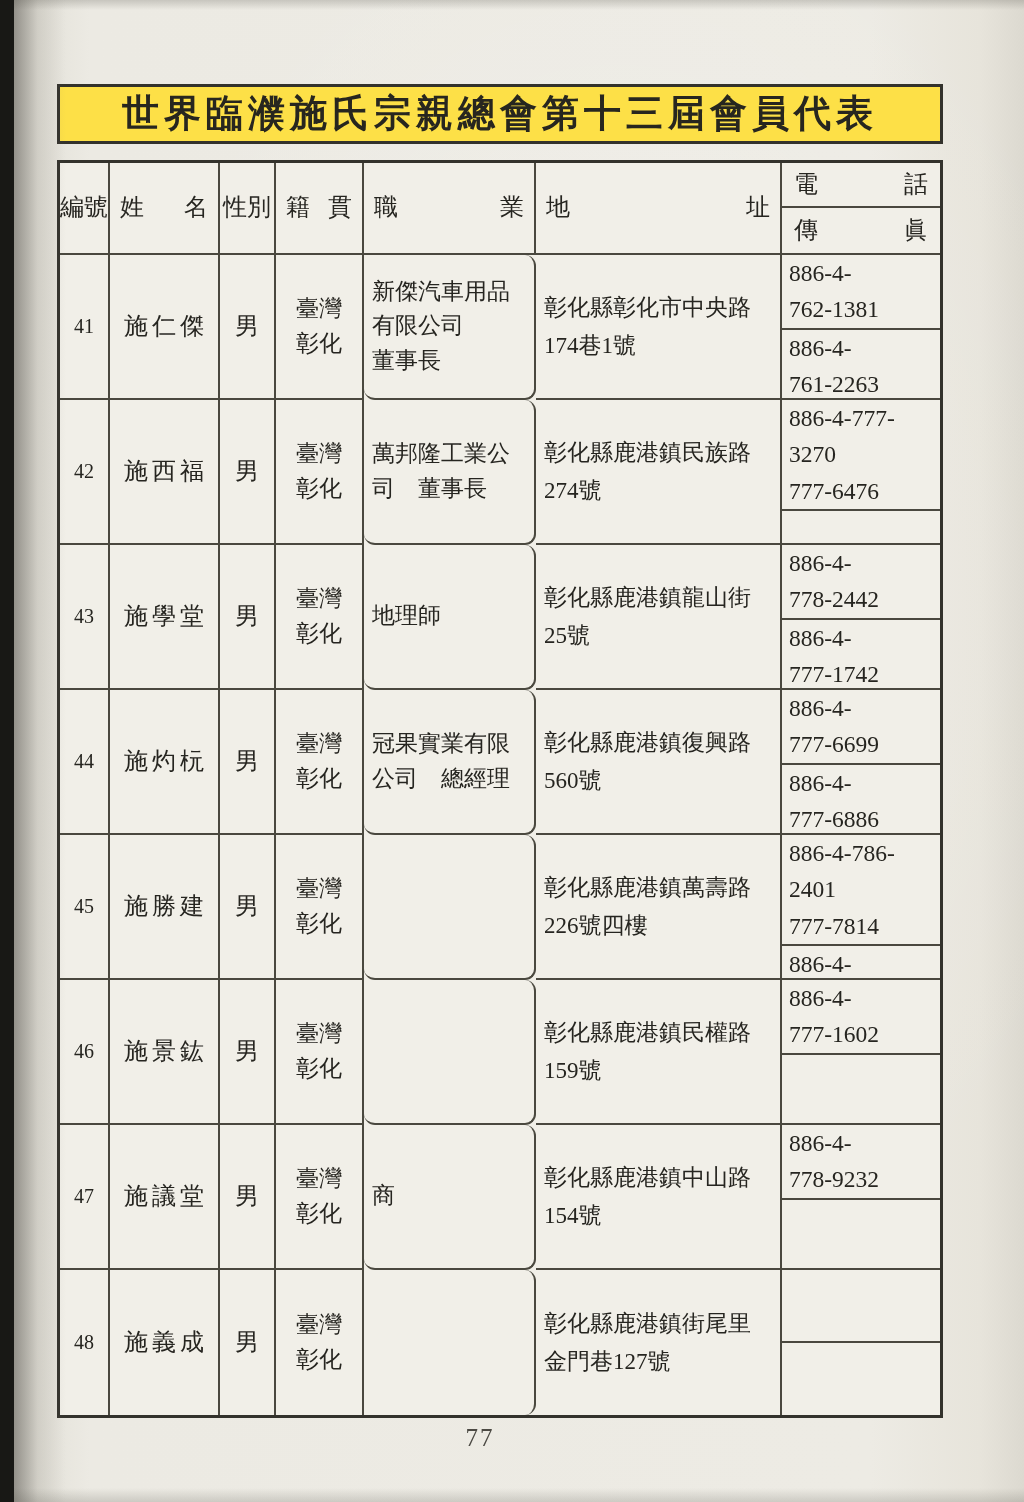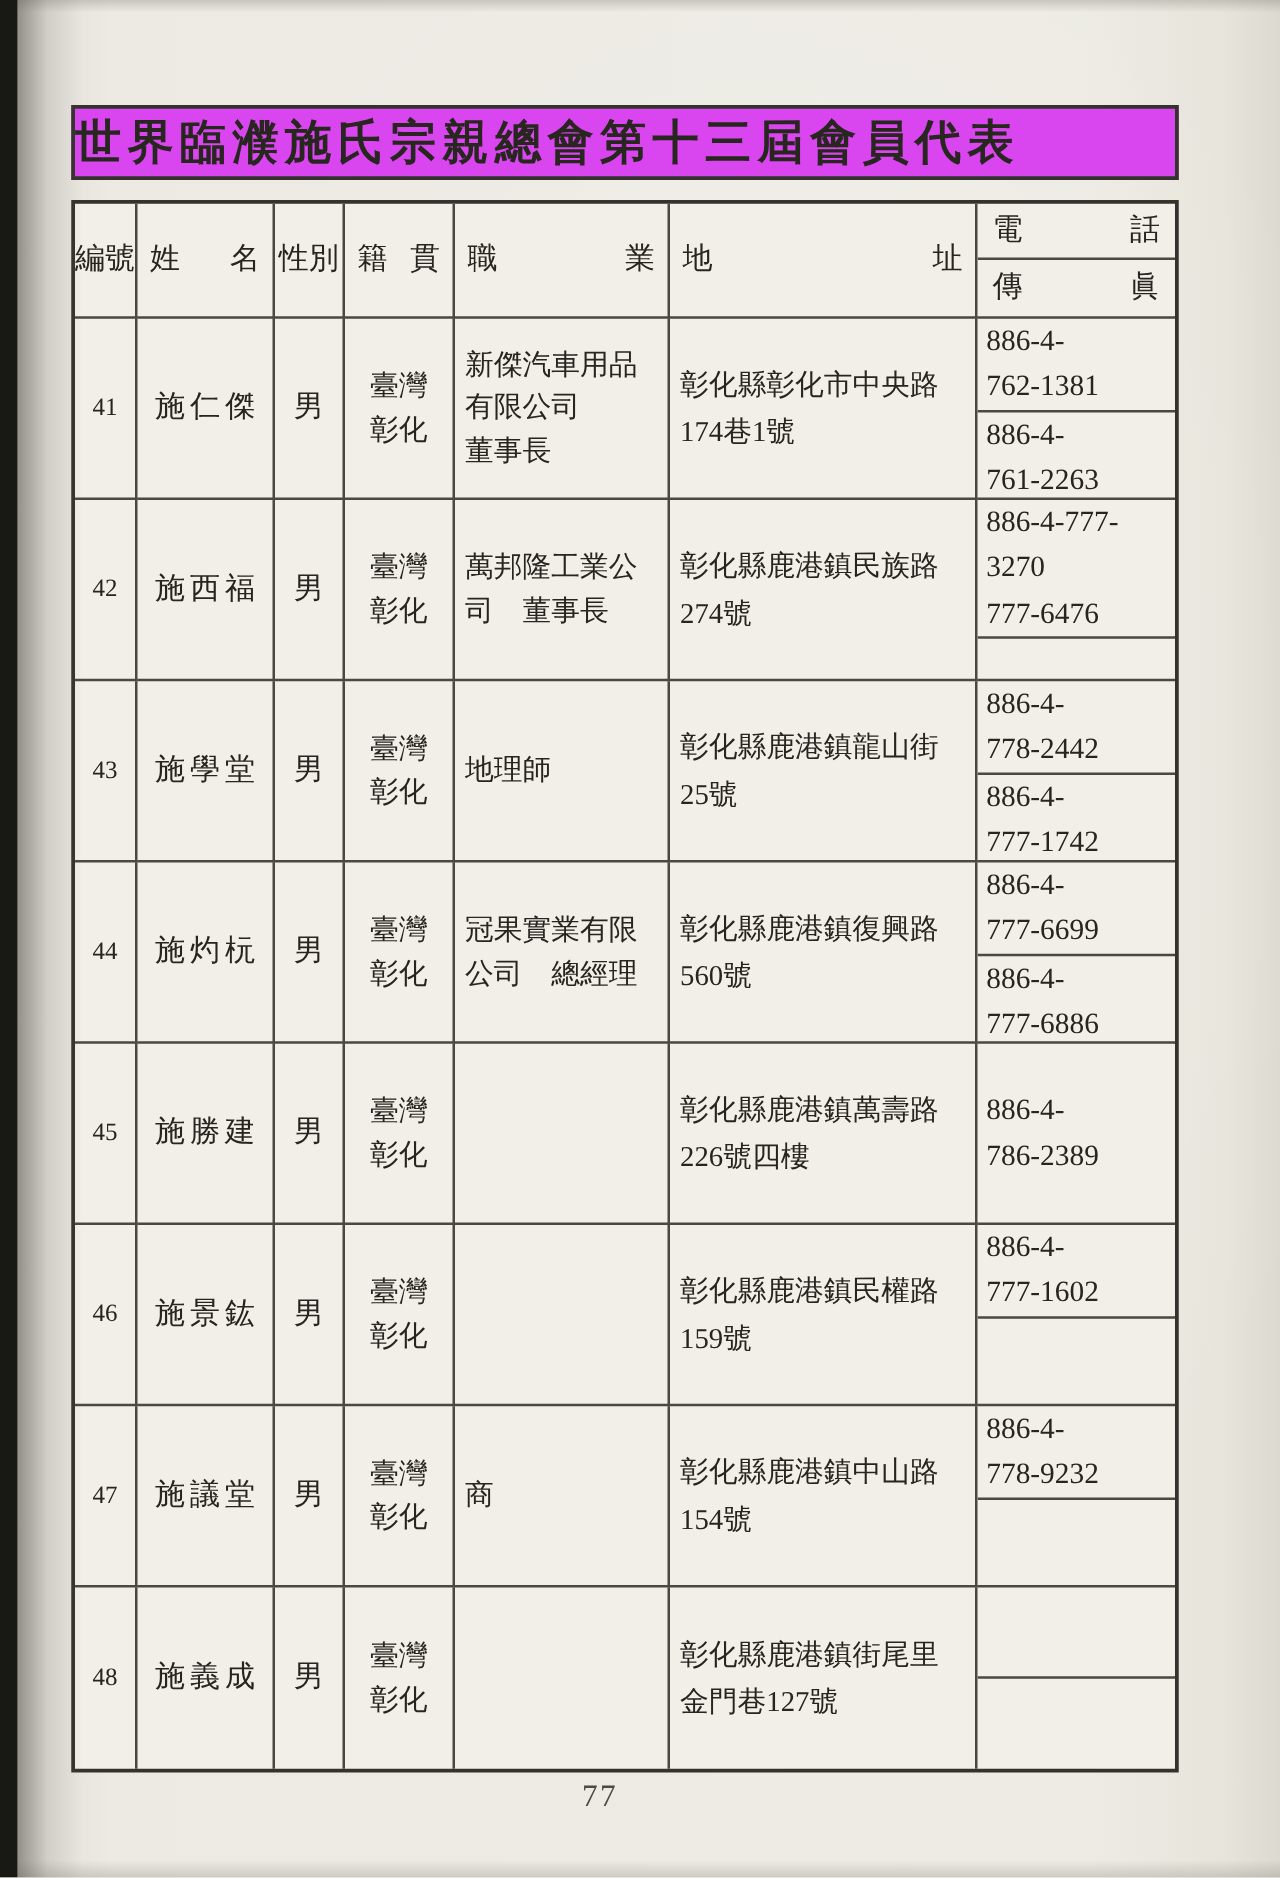--- a/index.html
+++ b/index.html
@@ -29,22 +29,22 @@
   }
   .scan-shadow-bottom{
     position:absolute;left:0;bottom:0;width:1024px;height:14px;
     background:linear-gradient(0deg, rgba(90,88,80,0.22), rgba(0,0,0,0));
     z-index:4;
   }
 
   .title-box{
     position:absolute;left:57px;top:84px;width:886px;height:60px;
     border:3px solid #33322c;box-sizing:border-box;
-    background:#d946ef;
-    display:flex;align-items:center;
+    background:#fde047;
+    display:flex;align-items:center;justify-content:center;
     z-index:2;
   }
   .title-text{
     font-size:37px;font-weight:bold;letter-spacing:5px;
     color:#27261f;white-space:nowrap;
     transform:scaleY(1.02);
   }
 
   .member-table{
     position:absolute;left:57px;top:160px;width:886px;height:1258px;
@@ -67,21 +67,21 @@
     white-space:pre-line;
     overflow:hidden;
   }
   .cell:last-child{border-right:none;}
   .row:last-child .cell{border-bottom:none;}
 
   .c-num{justify-content:center;font-size:20px;}
   .c-name{padding-left:14px;letter-spacing:4px;font-size:24px;}
   .c-gender{justify-content:center;font-size:24px;}
   .c-origin{justify-content:center;text-align:center;line-height:1.5;}
-  .c-occ{padding-left:8px;line-height:1.5;}
+  .c-occ{padding-left:8px;line-height:1.5;border-radius:11px;}
   .c-addr{padding-left:8px;line-height:1.65;}
 
   .c-phone{padding:0;display:flex;flex-direction:column;align-items:stretch;font-family:Liberation Serif, serif;}
   .sub{
     flex:1 1 50%;box-sizing:border-box;
     display:flex;align-items:center;
     padding-left:7px;font-size:23.5px;line-height:1.55;
     white-space:pre-line;
   }
   .sub.top{border-bottom:2px solid #4a483f;}
@@ -217,20 +217,22 @@
   <div class="row">
     <div class="cell c-num">45</div>
     <div class="cell c-name">施勝建</div>
     <div class="cell c-gender">男</div>
     <div class="cell c-origin">臺灣
 彰化</div>
     <div class="cell c-occ"></div>
     <div class="cell c-addr">彰化縣鹿港鎮萬壽路
 226號四樓</div>
     <div class="cell c-phone">
+      <div class="sub top">886-4-786-2401
+777-7814</div>
       <div class="sub bot">886-4-
 786-2389</div>
     </div>
   </div>
 
   <div class="row">
     <div class="cell c-num">46</div>
     <div class="cell c-name">施景鈜</div>
     <div class="cell c-gender">男</div>
     <div class="cell c-origin">臺灣

